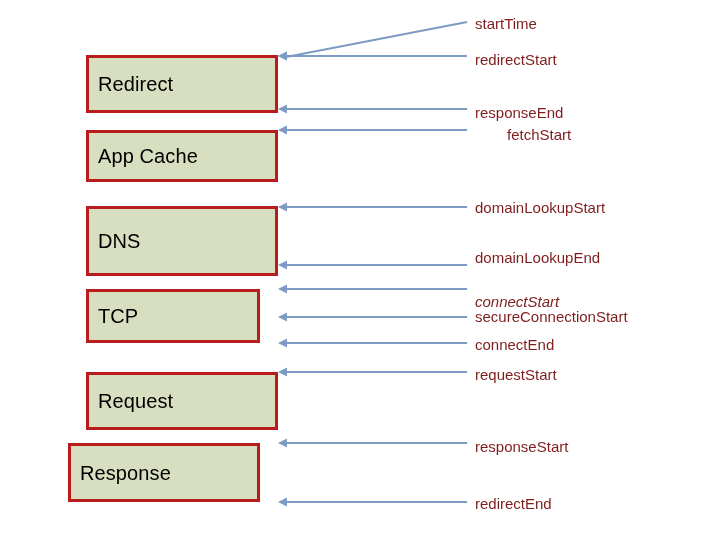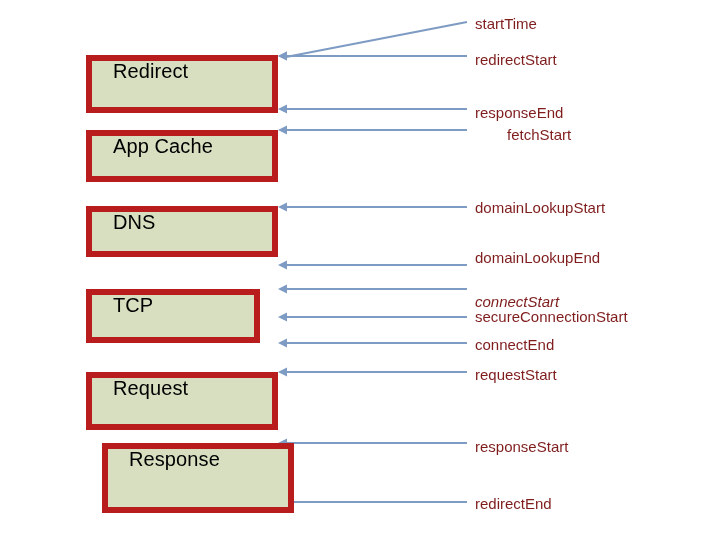--- a/index.html
+++ b/index.html
@@ -19,24 +19,24 @@
     position: absolute;
     left: 0;
     top: 0;
     width: 720px;
     height: 540px;
   }
   .phase-box {
     position: absolute;
     box-sizing: border-box;
     background: #d7dfc0;
-    border: 6px solid #b91c1c;
+    border: 3px solid #b91c1c;
     display: flex;
-    align-items: flex-start;
-    padding-left: 21px;
+    align-items: center;
+    padding-left: 9px;
   }
   .phase-label {
     font-family: "Liberation Sans", sans-serif;
     font-size: 20px;
     line-height: 1;
     color: #000000;
     letter-spacing: 0.1px;
     white-space: nowrap;
   }
   .marker-label {
@@ -99,30 +99,30 @@
       </g>
   </svg>
 
   <div id="boxes-group">
       <div class="phase-box" style="left: 86px; top: 55px; width: 192px; height: 58px;">
         <span class="phase-label">Redirect</span>
       </div>
       <div class="phase-box" style="left: 86px; top: 130px; width: 192px; height: 52px;">
         <span class="phase-label">App Cache</span>
       </div>
-      <div class="phase-box" style="left: 86px; top: 206px; width: 192px; height: 51px;">
+      <div class="phase-box" style="left: 86px; top: 206px; width: 192px; height: 70px;">
         <span class="phase-label">DNS</span>
       </div>
       <div class="phase-box" style="left: 86px; top: 289px; width: 174px; height: 54px;">
         <span class="phase-label">TCP</span>
       </div>
       <div class="phase-box" style="left: 86px; top: 372px; width: 192px; height: 58px;">
         <span class="phase-label">Request</span>
       </div>
-      <div class="phase-box" style="left: 102px; top: 443px; width: 192px; height: 70px;">
+      <div class="phase-box" style="left: 68px; top: 443px; width: 192px; height: 59px;">
         <span class="phase-label">Response</span>
       </div>
     </div>
 
   <div id="labels-group">
       <div class="marker-label" style="left: 475px; top: 16px;">startTime</div>
       <div class="marker-label" style="left: 475px; top: 52px;">redirectStart</div>
       <div class="marker-label" style="left: 475px; top: 105px;">responseEnd</div>
       <div class="marker-label" style="left: 475px; top: 127px; margin-left: 32px;">fetchStart</div>
       <div class="marker-label" style="left: 475px; top: 200px;">domainLookupStart</div>

